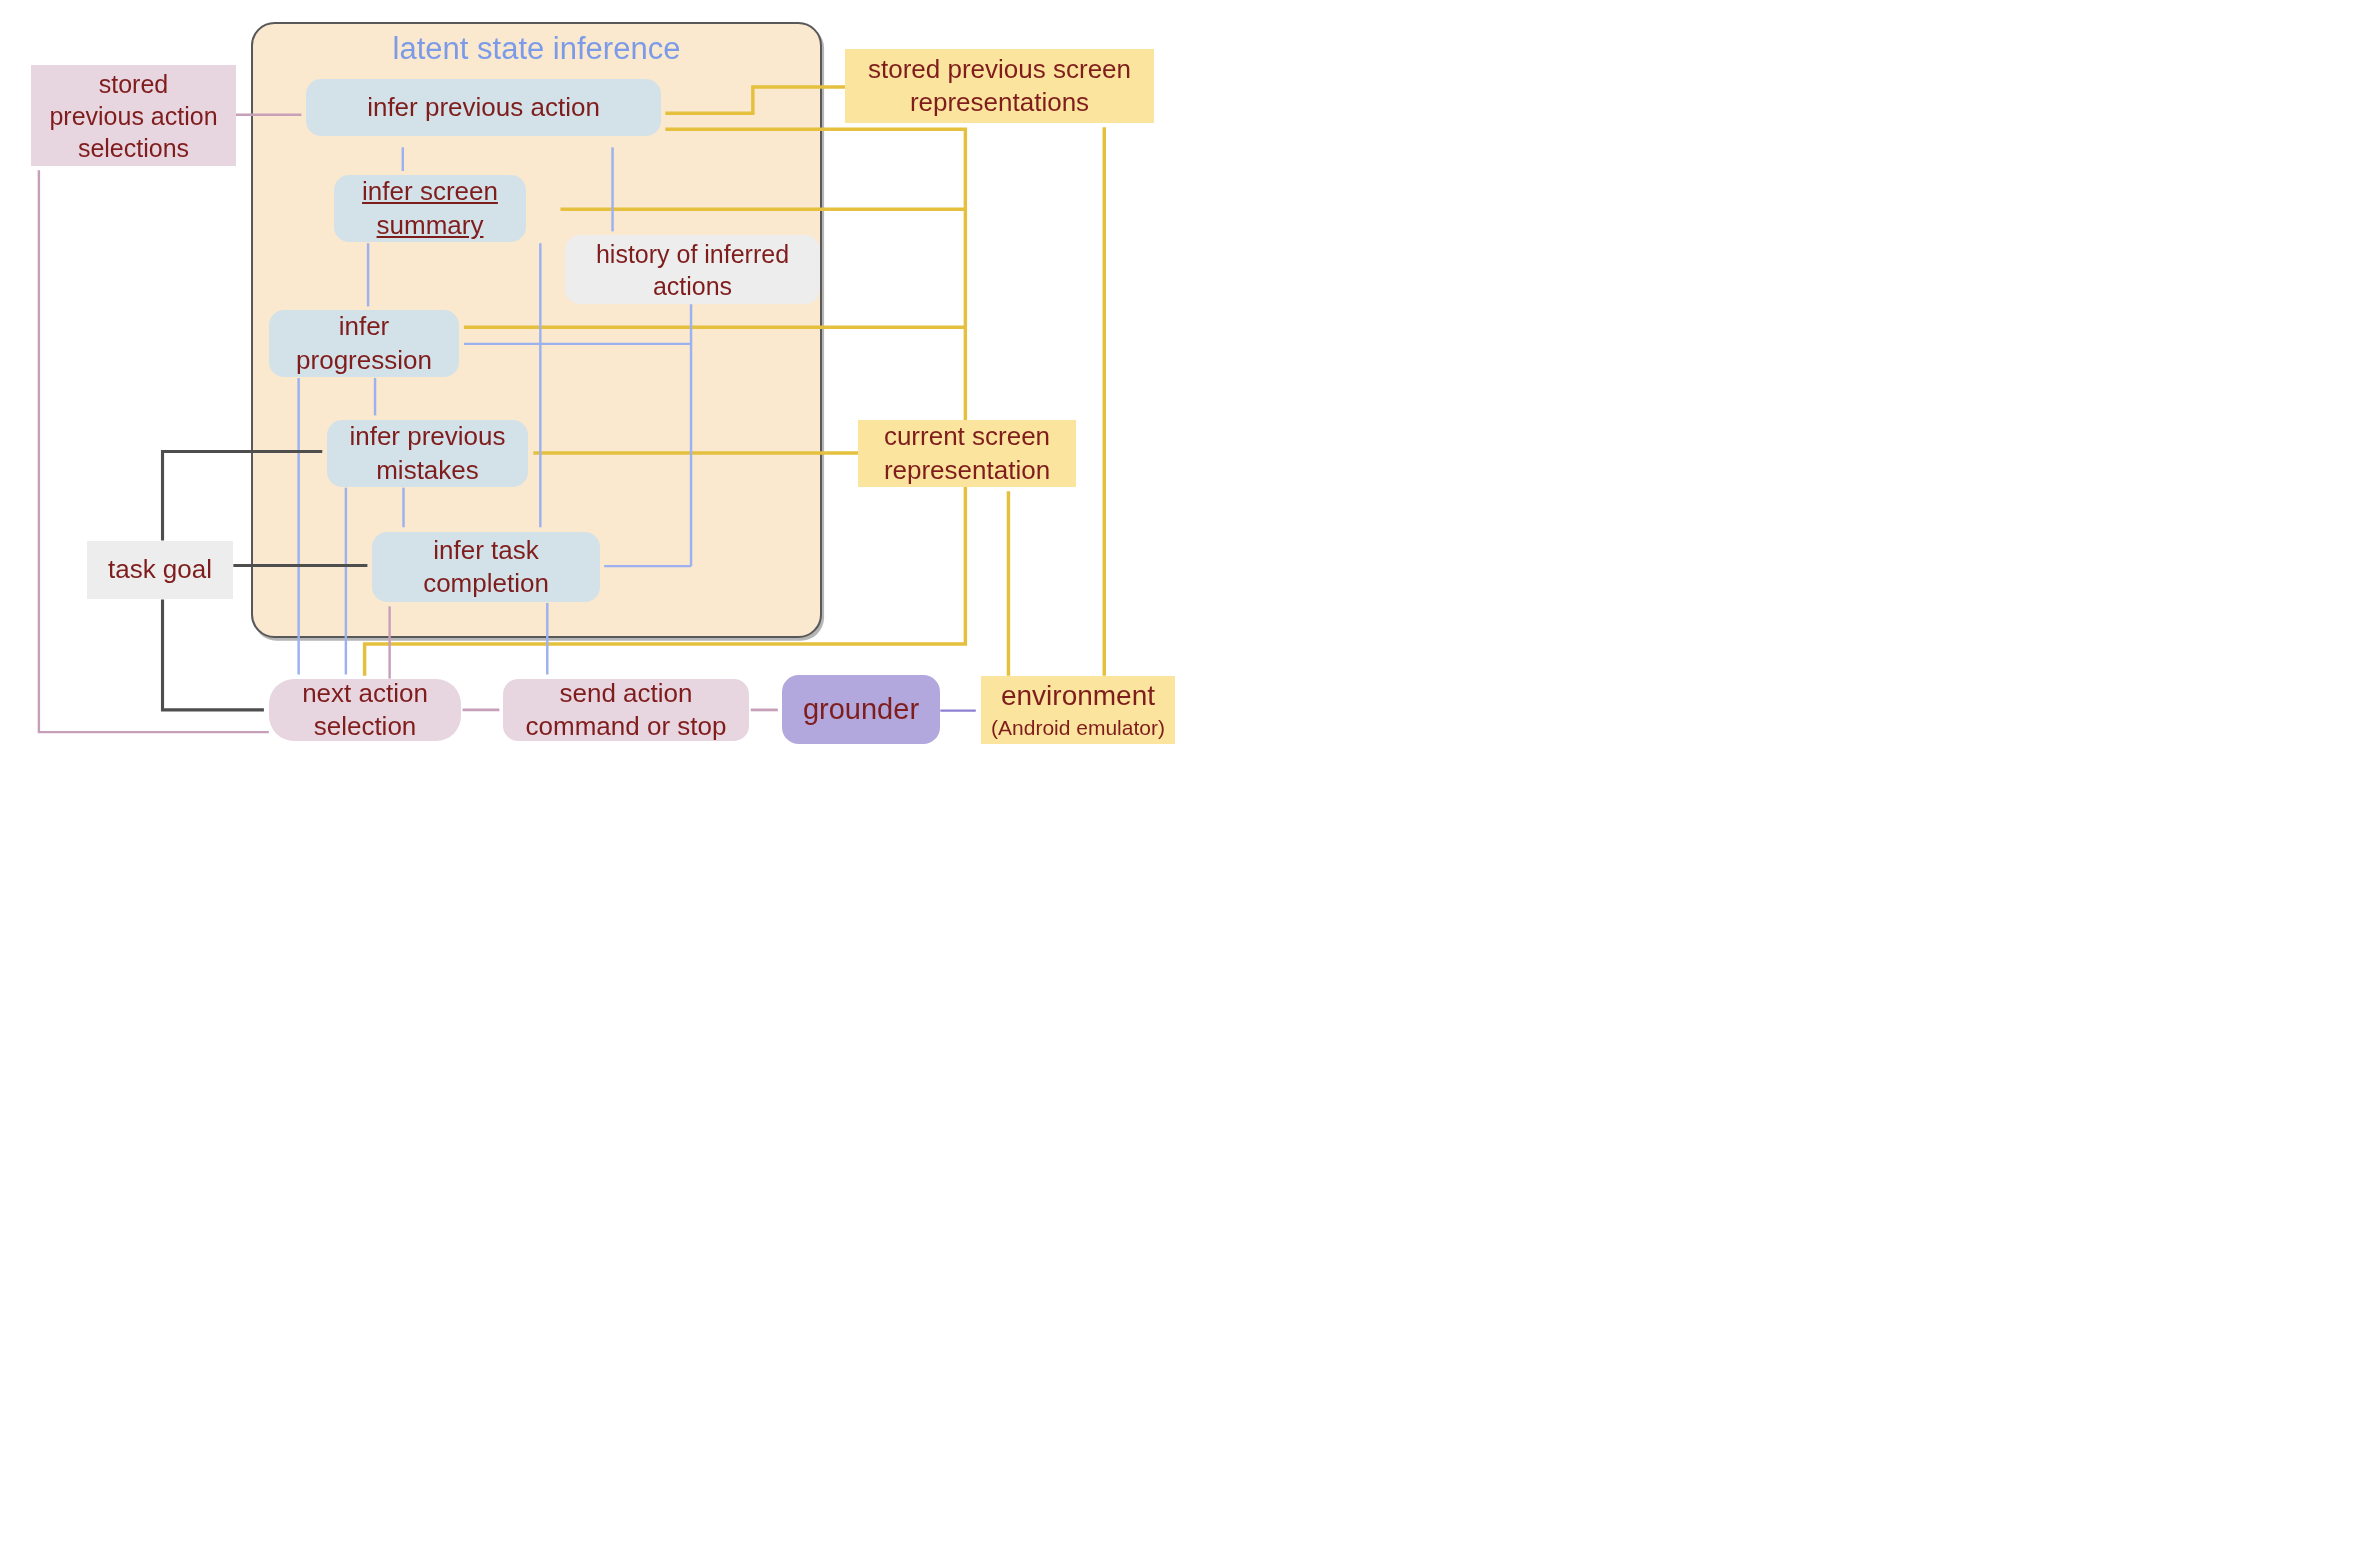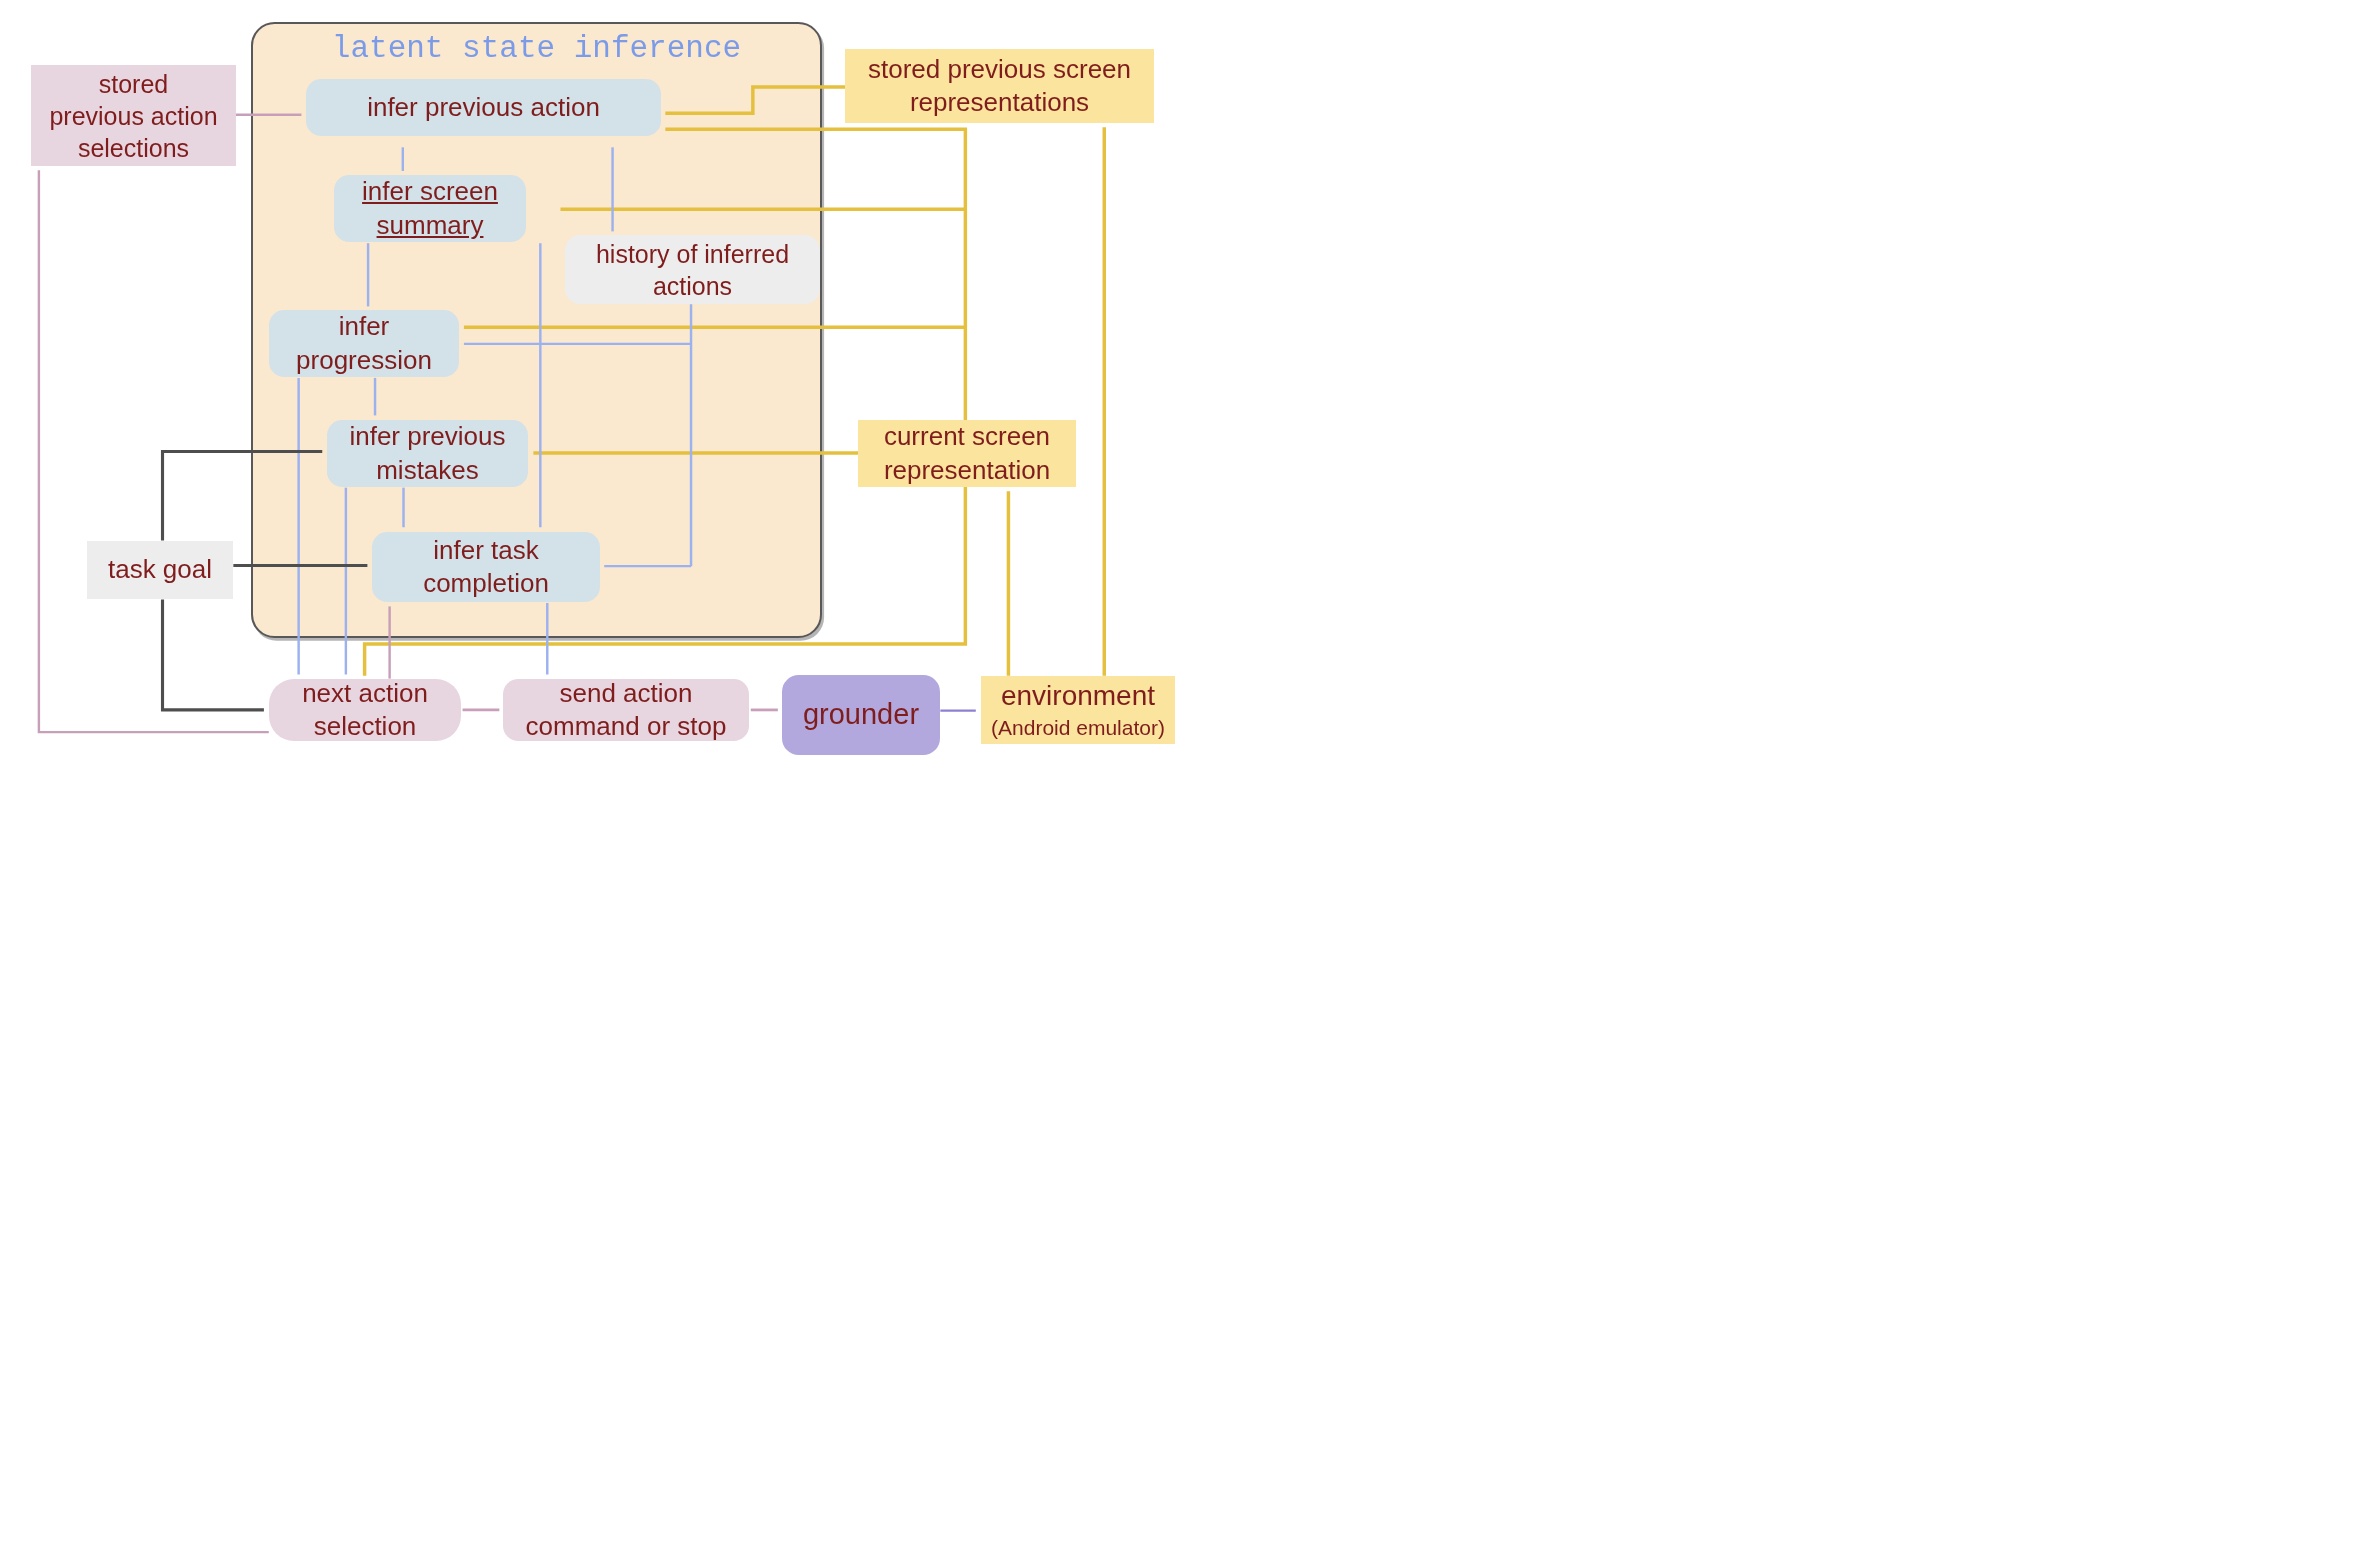--- a/index.html
+++ b/index.html
@@ -18,21 +18,21 @@
   .pink-box{background:#E7D5E0;}
   .yellow-box{background:#FBE49D;}
   .purple-box{background:#B2A8DD;border-radius:16.7px;}
   #container{
     position:absolute;left:251px;top:21.5px;width:571px;height:616px;
     background:#FAE8CF;border:2.8px solid #58585A;border-radius:23.6px;box-sizing:border-box;
     box-shadow:2.1px 2.8px 0 rgba(90,90,90,0.45);
   }
   #title{
     position:absolute;left:251px;top:31px;width:571px;text-align:center;
-    font-size:31px;color:#7B9BE8;font-family:Liberation Mono, monospace;
+    font-size:31px;color:#7B9BE8;
   }
   svg#edges{position:absolute;left:0;top:0;width:1189px;height:776px;pointer-events:none;}
   svg#edges path{fill:none;}
   .env-sub{font-size:21px;margin-top:1.4px;}
   .env-main{font-size:28px;}
 </style>
 </head>
 <body>
 
 <div id="canvas">
@@ -122,21 +122,21 @@
 
   <div class="node yellow-box" style="left:858px;top:420px;width:218px;height:67px;">current screen
 representation</div>
 
   <div class="node pink-box rounded" style="left:269px;top:679px;width:192px;height:62px;border-radius:25px;">next action
 selection</div>
 
   <div class="node pink-box rounded" style="left:503px;top:679px;width:246px;height:62px;">send action
 command or stop</div>
 
-  <div class="node purple-box" style="left:782px;top:675px;width:158px;height:80px;font-size:29px;">grounder</div>
+  <div class="node purple-box" style="left:782px;top:675px;width:158px;height:69px;font-size:29px;">grounder</div>
 
   <div class="node yellow-box" style="left:981px;top:676px;width:194px;height:68px;">
       <span class="env-main">environment</span>
       <span class="env-sub">(Android emulator)</span>
   </div>
 
 </div>
 
 
 </body></html>

